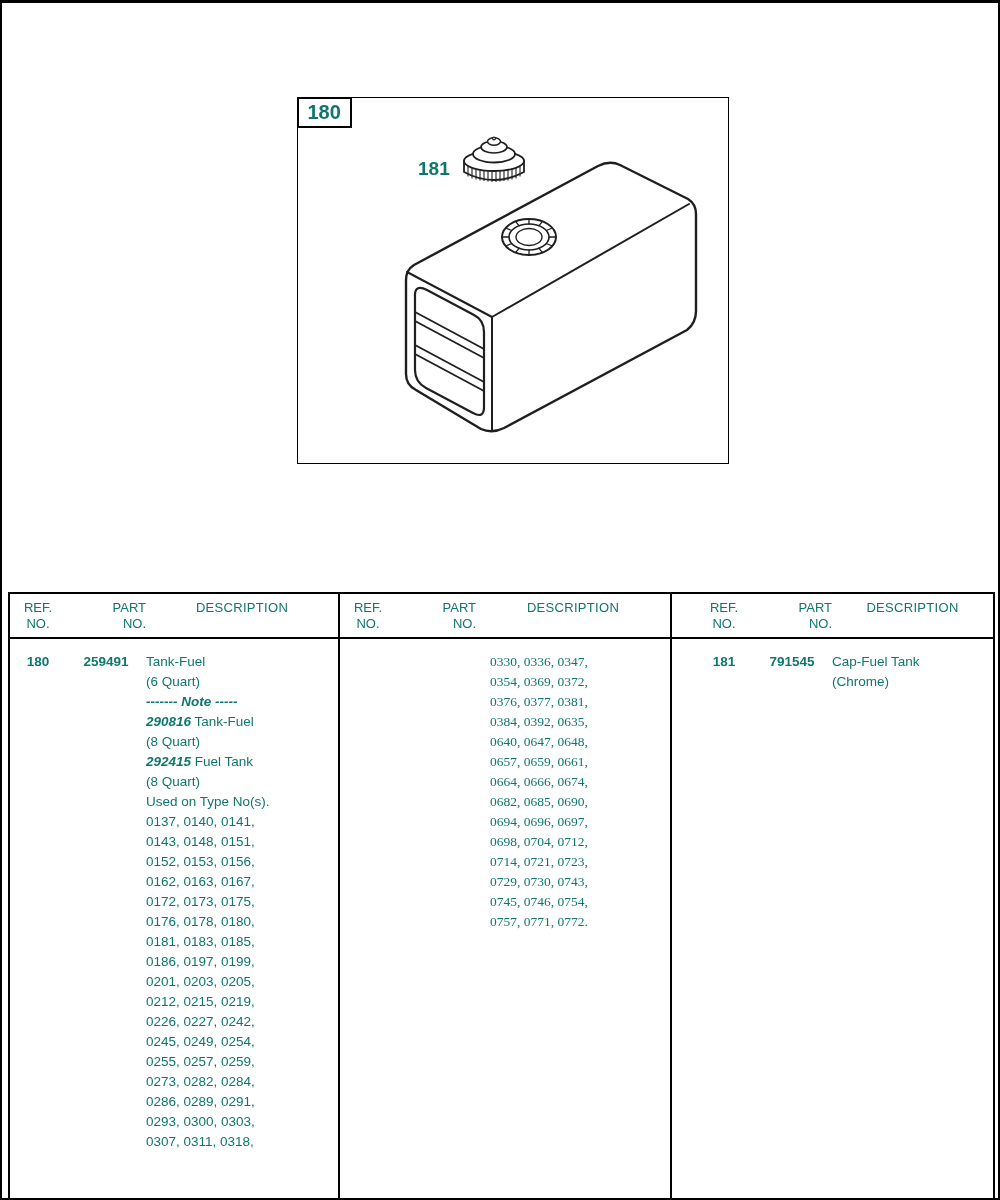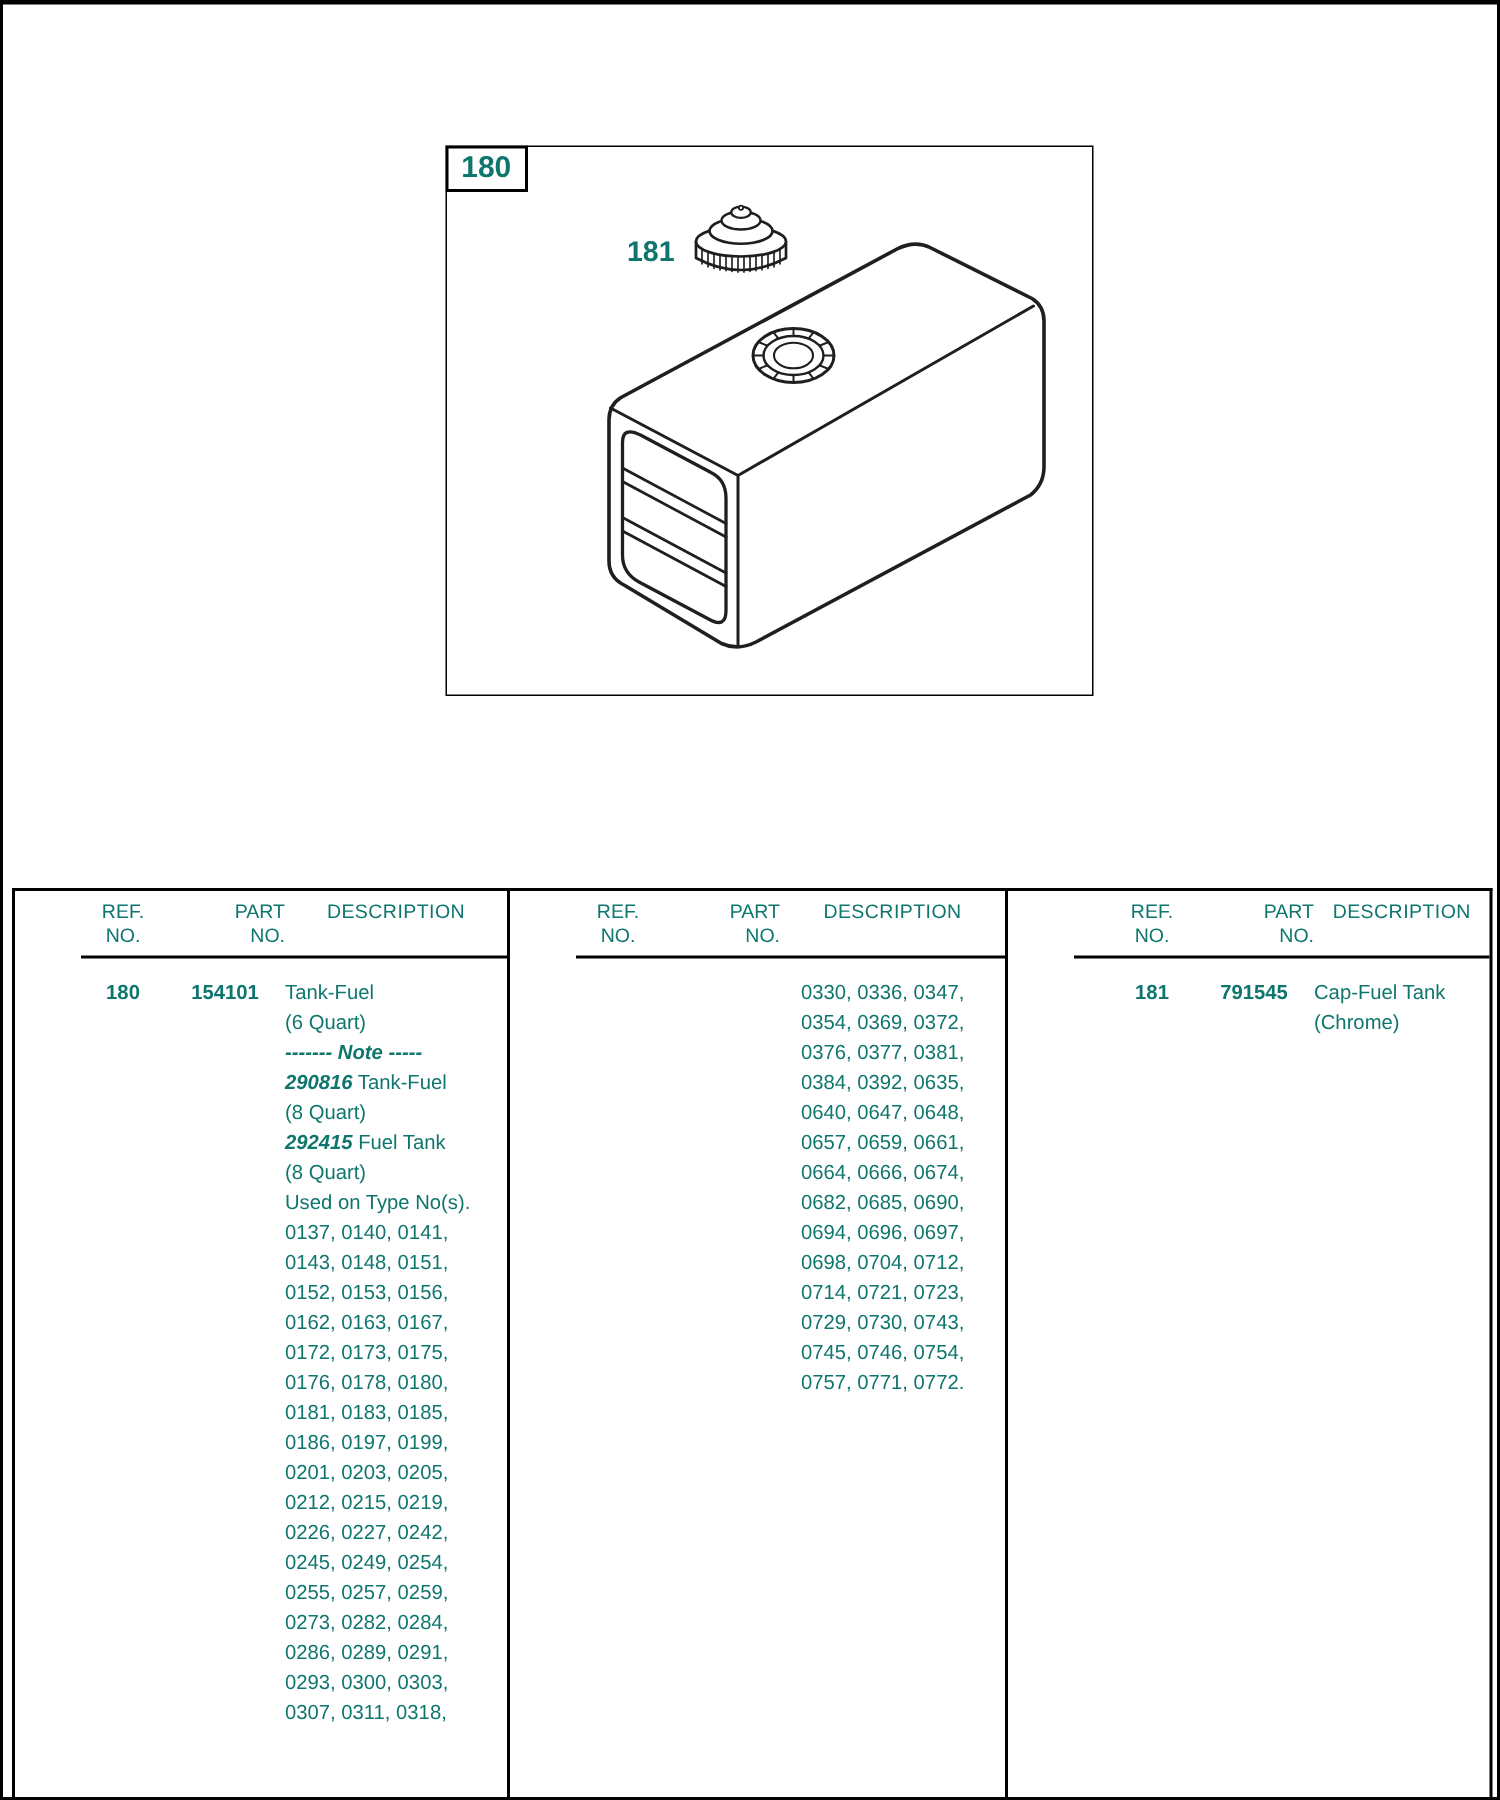--- a/index.html
+++ b/index.html
@@ -35,21 +35,21 @@
   }
   .tank-svg { position:absolute; left:0; top:0; }
 
   
   .table-wrap {
     position:absolute; left:6px; right:3px; top:589px; bottom:0;
     border:2px solid #000; border-bottom:none;
     display:flex;
     background:#fff;
   }
-  .tgroup { box-sizing:border-box;padding-left:44px; }
+  .tgroup { box-sizing:border-box; }
   .g1 { width:328px; }
   .g2 { width:332px; border-left:2px solid #000; }
   .g3 { flex:1; border-left:2px solid #000; }
 
   .thead {
     display:flex;
     height:45px; box-sizing:border-box;
     border-bottom:2px solid #000;
     padding-top:6px;
     font-size:13px; line-height:16px;
@@ -60,21 +60,21 @@
   .cdesc { flex:1; display:flex; align-items:flex-start; justify-content:center; padding-bottom:0px; letter-spacing:0.3px; }
 
   .tbody {
     display:flex;
     padding-top:13px;
     font-size:13.5px;
   }
   .bref  { width:56px; text-align:center; font-weight:bold; line-height:20px; }
   .bpart { width:80px; text-align:center; font-weight:bold; line-height:20px; }
   .bdesc { flex:1; }
-  .g2 .bdesc { padding-left:14px; }
+  .g2 .bdesc { padding-left:14px;font-family:Liberation Serif, serif; }
   .g3 .thead, .g3 .tbody { padding-left:24px; }
 
   .dline { line-height:20px; white-space:pre; }
   .dline .b { font-weight:bold;font-style:italic; }
 </style>
 </head>
 <body>
 
 <div class="page">
 
@@ -131,21 +131,21 @@
         <div class="hcell cpart">
           <div>PART</div>
             <div>NO.</div>
         </div>
         <div class="hcell cdesc">
           <div>DESCRIPTION</div>
         </div>
       </div>
       <div class="tbody">
         <div class="bref">180</div>
-        <div class="bpart">154101</div>
+        <div class="bpart">259491</div>
         <div class="bdesc">
             <div class="dline"><span>Tank-Fuel</span></div>
             <div class="dline"><span>(6 Quart)</span></div>
             <div class="dline"><span class="b">------- Note -----</span></div>
             <div class="dline"><span class="b">290816</span><span> Tank-Fuel</span></div>
             <div class="dline"><span>(8 Quart)</span></div>
             <div class="dline"><span class="b">292415</span><span> Fuel Tank</span></div>
             <div class="dline"><span>(8 Quart)</span></div>
             <div class="dline"><span>Used on Type No(s).</span></div>
             <div class="dline"><span>0137, 0140, 0141,</span></div>

